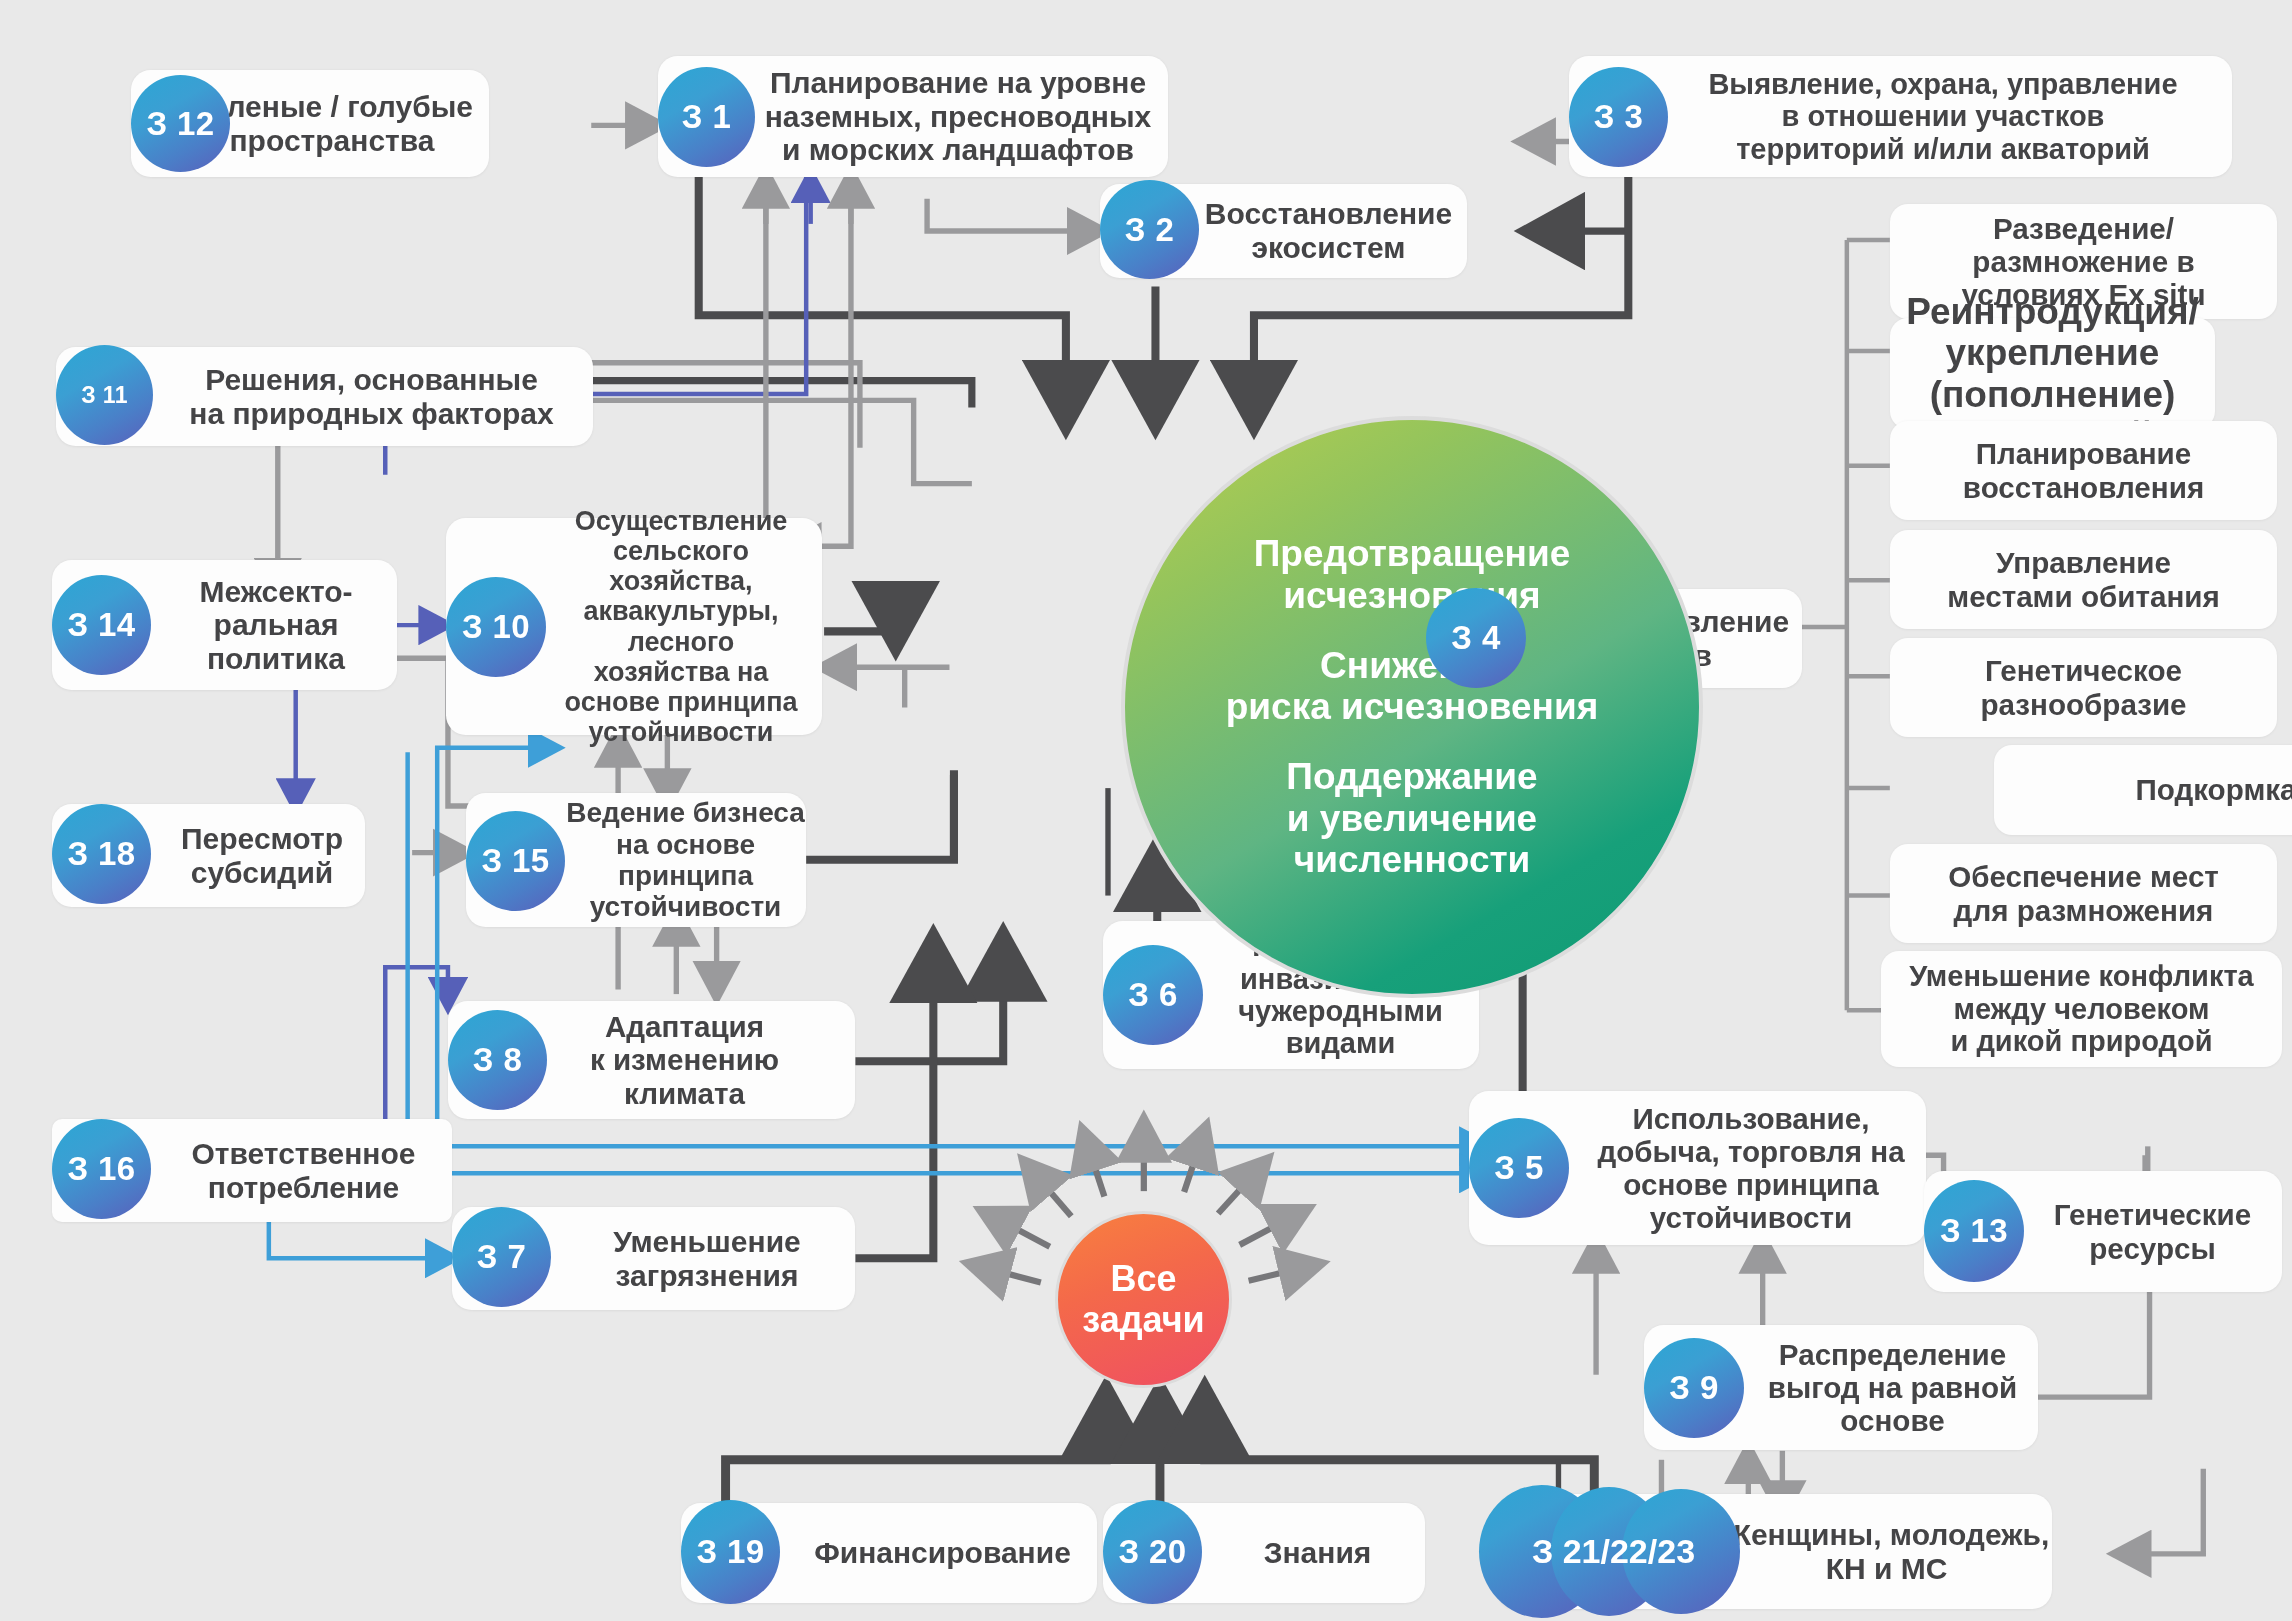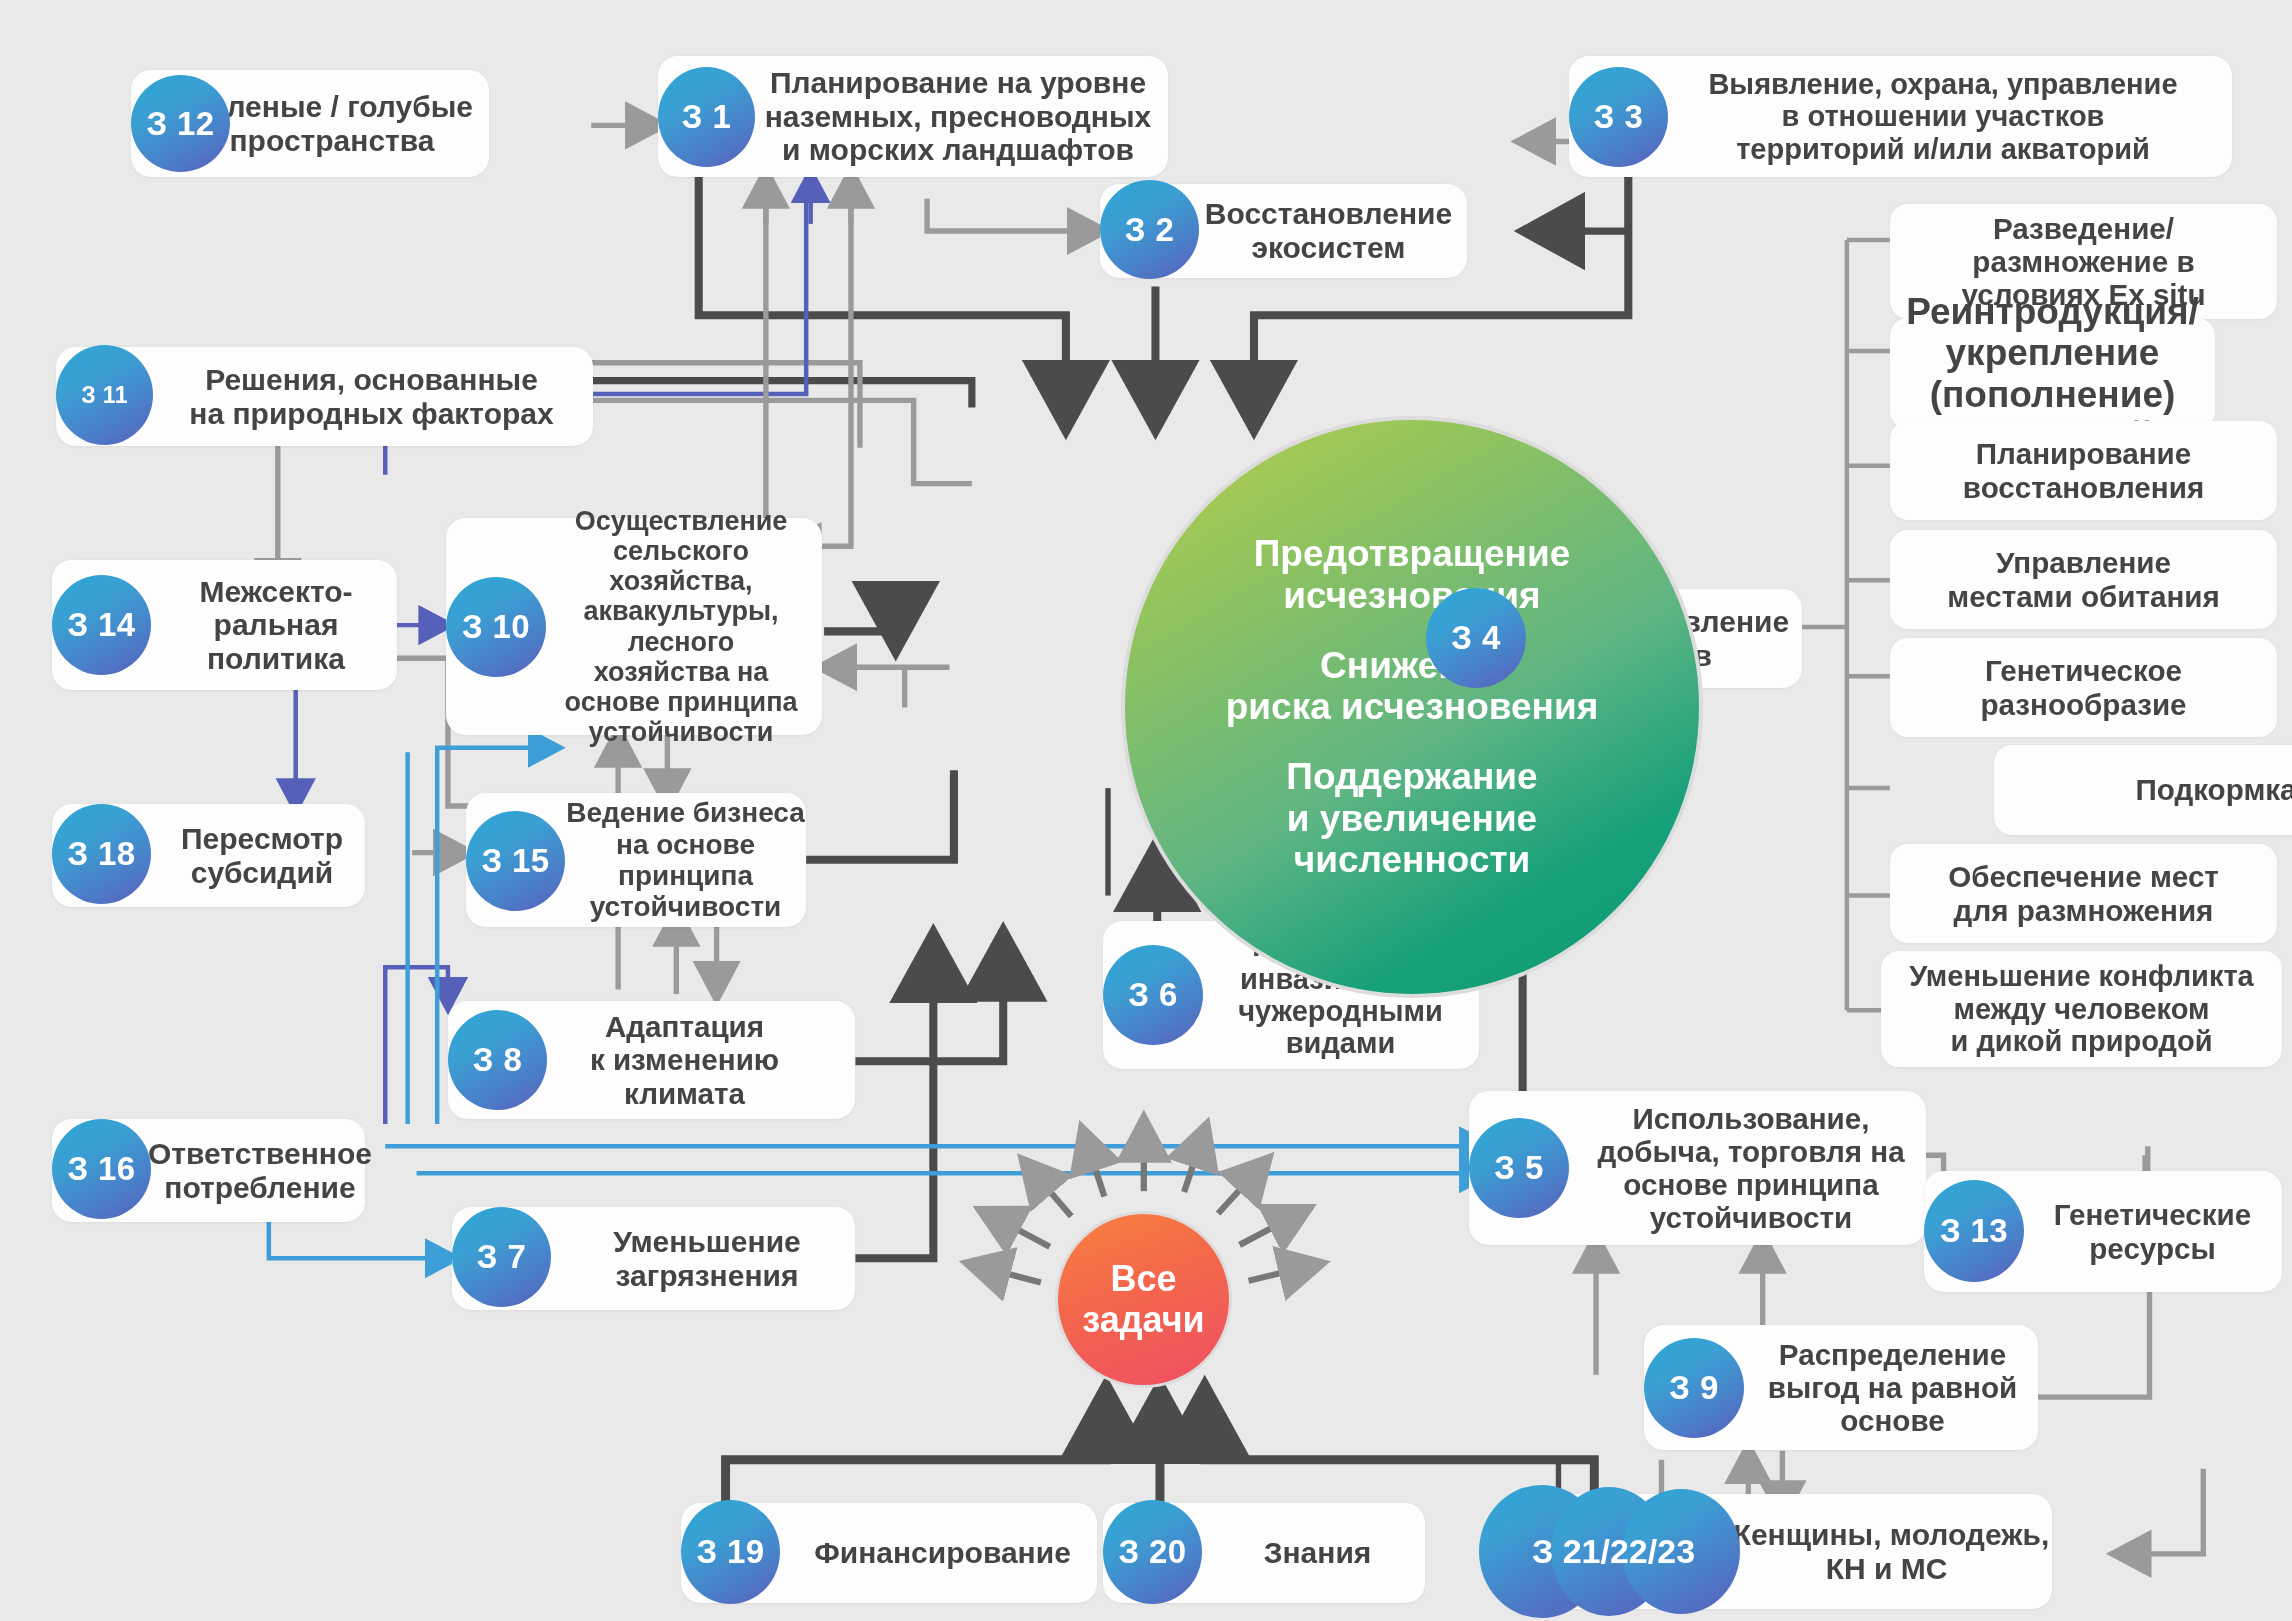--- a/index.html
+++ b/index.html
@@ -278,21 +278,21 @@
   </div>
 
   <div class="node" style="left:448px;top:1001px;">
     <div class="pill" style="width:407px;height:118px;padding-left:66px;font-size:29.6px;white-space:pre-line;">Адаптация
 к изменению
 климата</div>
     <div class="bub" style="left:0px;top:9px;width:99px;height:100px;font-size:33px;">З 8</div>
   </div>
 
   <div class="node" style="left:52px;top:1119px;">
-    <div class="pill" style="width:313px;height:103px;padding-left:103px;font-size:30px;white-space:pre-line;">Ответственное
+    <div class="pill" style="width:400px;height:103px;padding-left:103px;font-size:30px;white-space:pre-line;border-radius:10px;">Ответственное
 потребление</div>
     <div class="bub" style="left:0px;top:0px;width:99px;height:100px;font-size:33px;">З 16</div>
   </div>
 
   <div class="node" style="left:452px;top:1207px;">
     <div class="pill" style="width:403px;height:103px;padding-left:107px;font-size:30px;white-space:pre-line;">Уменьшение
 загрязнения</div>
     <div class="bub" style="left:0px;top:0px;width:99px;height:100px;font-size:33px;">З 7</div>
   </div>
 

